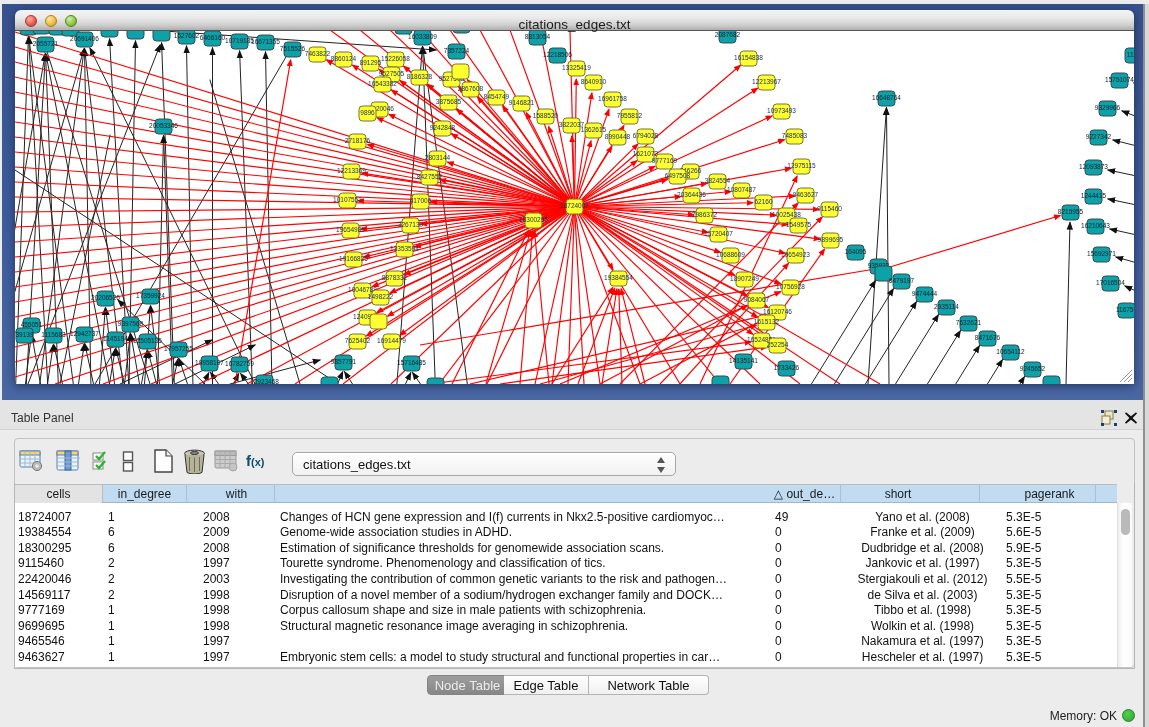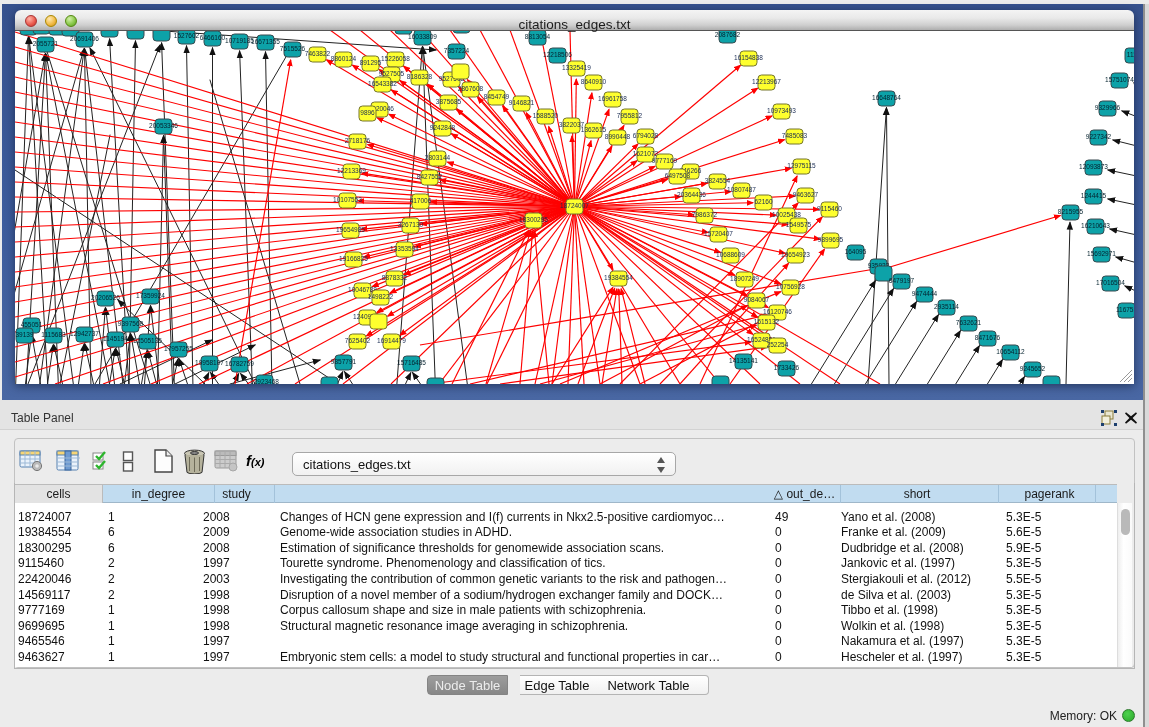--- a/index.html
+++ b/index.html
@@ -15,21 +15,21 @@
 #tp-title .t{position:absolute;left:11px;top:11px;font-size:12px;color:#333}
 #tp-body{left:0;top:431px;width:1143px;height:296px;background:#ececec}
 #toolpanel{left:14px;top:438px;width:1121px;height:230px;border:1px solid #c2c2c2;border-radius:4px;background:#ececec}
 #combo{left:292px;top:452px;width:384px;height:24px;background:linear-gradient(180deg,#fff,#f1f1f1);border:1px solid #a7a7a7;border-radius:5px}
 #combo .tx{position:absolute;left:10px;top:4px;font-size:13px;color:#111}
 #thead{left:15px;top:484px;width:1102px;height:19px;background:#c1dcf0;border-top:1px solid #bbb;border-bottom:1px solid #9fb7c9}
 .hcell{position:absolute;top:0;height:19px;font-size:12px;color:#1a1a1a;text-align:center;line-height:19px;border-right:1px solid #a3c2da}
 #tbodyc{left:15px;top:503px;width:1102px;height:164px;background:#fff;overflow:hidden}
 .trow{position:absolute;left:0;width:1102px;height:15.6px}
 .trow span{position:absolute;top:1px;font-size:12px;color:#111;white-space:nowrap}
-.trow .ctr{}
+.trow .ctr{text-align:center}
 #tbl-border{left:14px;top:483px;width:1121px;height:186px;border:1px solid #b5b5b5;border-top:none}
 #vsb{left:1117px;top:503px;width:15px;height:164px;background:linear-gradient(90deg,#eee,#fff 40%,#fafafa);border-left:1px solid #ddd}
 #vsb .th{position:absolute;left:2.5px;top:6px;width:9px;height:26px;background:#b9b9b9;border-radius:5px}
 #segs{left:427px;top:675px;height:20px}
 .seg{position:absolute;top:0;height:20px;font-size:13px;line-height:19px;text-align:center}
 #status{left:0;top:701px;width:1143px;height:26px;background:#ececec}
 #mem{position:absolute;right:32px;top:709px;font-size:12px;color:#222}
 #dot{position:absolute;left:1122px;top:709px;width:13px;height:13px;border-radius:50%;background:radial-gradient(circle at 40% 35%,#4fd24f,#2aa82a);border:1px solid #2c7a2c}
 </style></head><body>
 <div id="frame" class="abs"></div>
@@ -608,36 +608,36 @@
  <ellipse cx="12.5" cy="5" rx="4" ry="1.5" fill="#888" stroke="#333"></ellipse>
  <path d="M3,7 L5,24.4 a8,2.4 0 0 0 15,0 L22,7" fill="#b5b29c" stroke="#333"></path>
  <path d="M7.5,9 V23 M12.5,9.5 V24 M17.5,9 V23" stroke="#6e6b58"></path>
 </svg>
 <svg class="abs" style="left:214px;top:450px" width="24" height="22" viewBox="0 0 24 22">
  <rect x="1" y="1" width="21" height="17" rx="1.5" fill="#ccc" stroke="#9a9a9a"></rect>
  <rect x="1" y="1" width="21" height="4.5" fill="#bbb" stroke="#9a9a9a"></rect>
  <path d="M6,1 V18 M11,1 V18 M16,1 V18 M1,9.5 H22 M1,13.5 H22" stroke="#aaa" fill="none"></path>
  <circle cx="19" cy="17" r="4" fill="#c4c4c4" stroke="#a7a7a7"></circle>
 </svg>
-<div class="abs" style="left:246px;top:452px;font-size:15px;font-style:italic;font-weight:bold;color:#000000">f<span style="font-size:11px">(x)</span></div>
+<div class="abs" style="left:246px;top:452px;font-size:15px;font-weight:bold;color:#0c4a6e">f<span style="font-size:11px">(x)</span></div>
 <div id="combo" class="abs">
     <div class="tx">citations_edges.txt</div>
 <svg style="position:absolute;right:9px;top:4px" width="10" height="16" viewBox="0 0 10 16">
       <path d="M5,0 L9,6 H1 z" fill="#555"></path>
       <path d="M5,16 L1,10 H9 z" fill="#555"></path>
     </svg>
 </div>
 
 <div id="tbl-border" class="abs"></div>
 <div id="thead" class="abs">
  <div class="hcell" style="left:0;width:88px;background:#e3e3e3;border-right:1px solid #bbb">cells</div>
- <div class="hcell" style="left:88px;width:112px">in_degree</div>
- <div class="hcell" style="left:184px;width:76px">study</div>
+ <div class="hcell" style="left:88px;width:84px">in_degree</div>
+ <div class="hcell" style="left:184px;width:76px">with</div>
  <div class="hcell" style="left:754px;width:72px">△ out_de…</div>
- <div class="hcell" style="left:821px;width:163px">short</div>
+ <div class="hcell" style="left:802px;width:163px">short</div>
  <div class="hcell" style="left:989px;width:92px">pagerank</div>
 </div>
 <div id="tbodyc" class="abs">
     <div class="trow" style="top:5.5px">
 <span style="left:3px">18724007</span>
       <span style="left:93px">1</span>
       <span style="left:188px">2008</span>
 <span style="left:265px">Changes of HCN gene expression and I(f) currents in Nkx2.5-positive cardiomyoc…</span>
       <span style="left:760px">49</span>
 <span class="ctr" style="left:826px;width:163px">Yano et al. (2008)</span>
@@ -723,17 +723,17 @@
 <span class="ctr" style="left:826px;width:163px">Hescheler et al. (1997)</span>
       <span style="left:991px">5.3E-5</span>
     </div>
   </div>
 <div id="vsb" class="abs">
     <div class="th"></div>
   </div>
 
 <div id="segs" class="abs">
  <div class="seg" style="left:0;width:81px;background:linear-gradient(180deg,#9d9d9d,#878787);border:1px solid #848484;border-radius:4px 0 0 4px;color:#ececec">Node Table</div>
- <div class="seg" style="left:93px;width:75px;background:linear-gradient(180deg,#fff,#f0f0f0);border:1px solid #b4b4b4;border-left:none;color:#111">Edge Table</div>
+ <div class="seg" style="left:77px;width:85px;background:linear-gradient(180deg,#fff,#f0f0f0);border:1px solid #b4b4b4;border-left:none;color:#111">Edge Table</div>
  <div class="seg" style="left:162px;width:120px;background:linear-gradient(180deg,#fff,#f0f0f0);border:1px solid #b4b4b4;border-left:none;border-radius:0 4px 4px 0;color:#111">Network Table</div>
 </div>
 <div id="status" class="abs"></div>
 <div id="mem" class="abs">Memory: OK</div>
 <div id="dot" class="abs"></div>
 </body></html>

